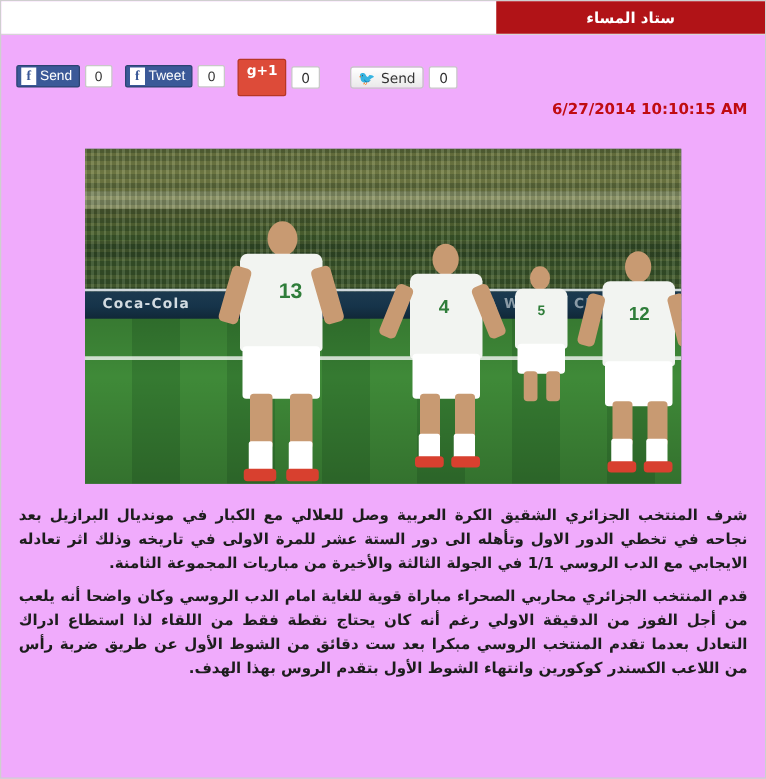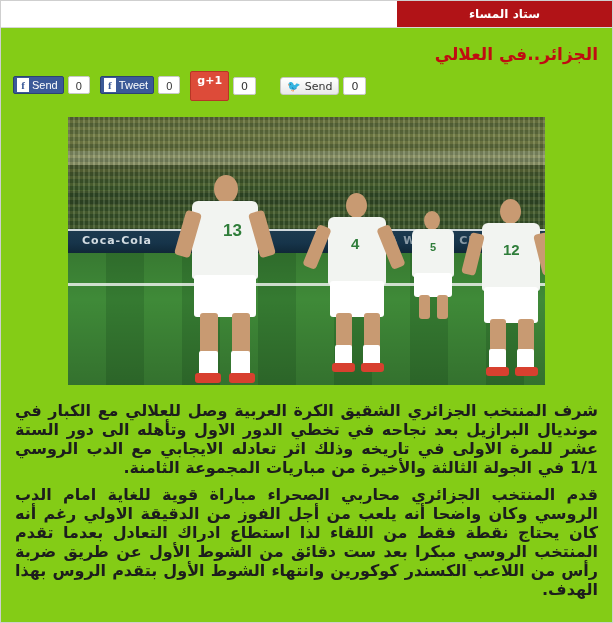--- a/index.html
+++ b/index.html
@@ -14,21 +14,21 @@
     color: #222;
     overflow: hidden;
     position: relative;
   }
   .page {
     width: 613px;
     height: 623px;
     position: relative;
     box-sizing: border-box;
     border: 1px solid #cfcfcf;
-    background: #84cc16;
+    background: #f0abfc;
   }
   
   .brandbar {
     height: 26px;
     width: 100%;
     background: #ffffff;
     position: relative;
   }
   .brandbar .brand-block {
     position: absolute;
@@ -309,40 +309,39 @@
     font-family: "Liberation Sans", sans-serif;
   }
   
   .article {
     padding: 16px 14px 10px 14px;
     direction: rtl;
     text-align: justify;
   }
   .article p {
     margin: 0 0 8px 0;
-    font-size: 16px;
+    font-size: 12px;
     line-height: 19px;
     color: #1d1d1d;
     font-weight: bold;
   }
 </style>
 </head>
 <body>
 
 <div class="page">
 
   <div class="brandbar">
     <div class="brand-block"></div>
     <div class="brand-text">ستاد المساء</div>
   </div>
   <div class="rule"></div>
 
   <div class="headline-wrap">
     <h1 class="headline">
-      <span>الجزائر..في العلالي</span>
     </h1>
   </div>
 
   <div class="social-row">
 
     <div class="fb-btn">
       <span class="fb-like">
         <span class="fb-f">f</span>
         <span>Send</span>
       </span>
@@ -365,20 +364,21 @@
     <div class="tweet">
       <span class="tweet-btn">
         <span class="bird">🐦</span>
         <span>Send</span>
       </span>
       <span class="count-box">0</span>
     </div>
 
   </div>
 
+  <div class="date-line">6/27/2014 10:10:15 AM</div>
 
   <div class="photo-wrap">
     <div class="photo">
 
       <div class="stands">
         <div class="stand-band band1"></div>
         <div class="stand-band band2"></div>
       </div>
 
       <div class="ad-board"></div>

